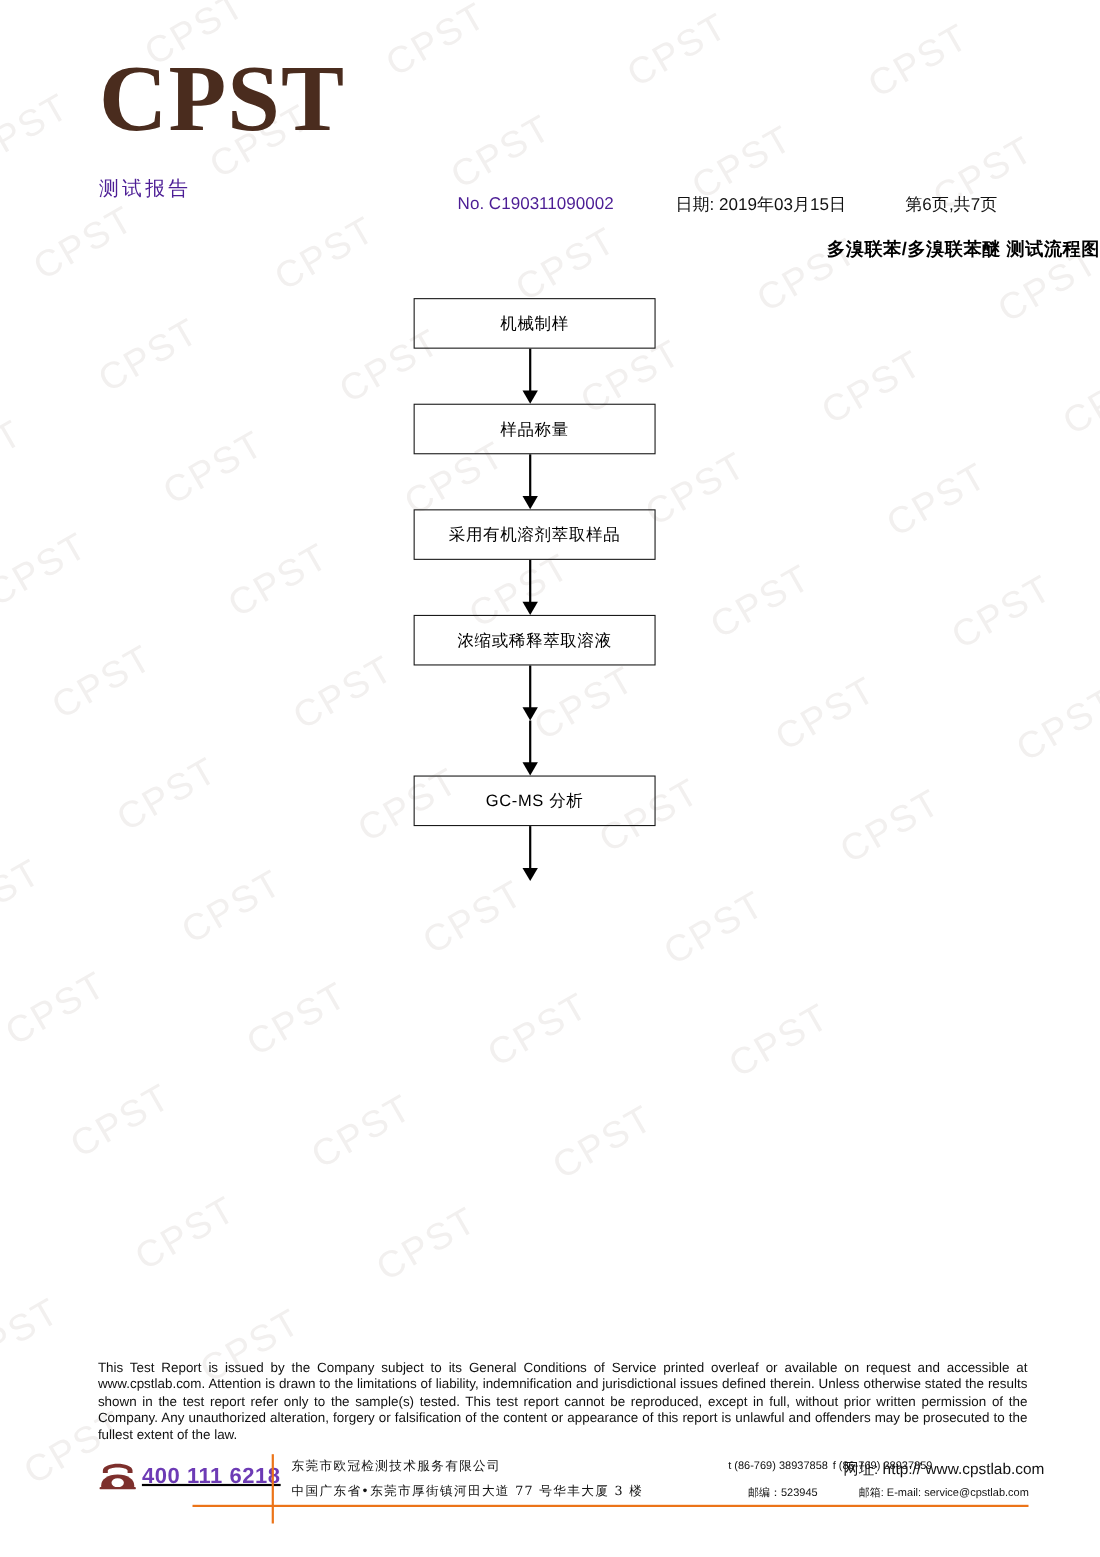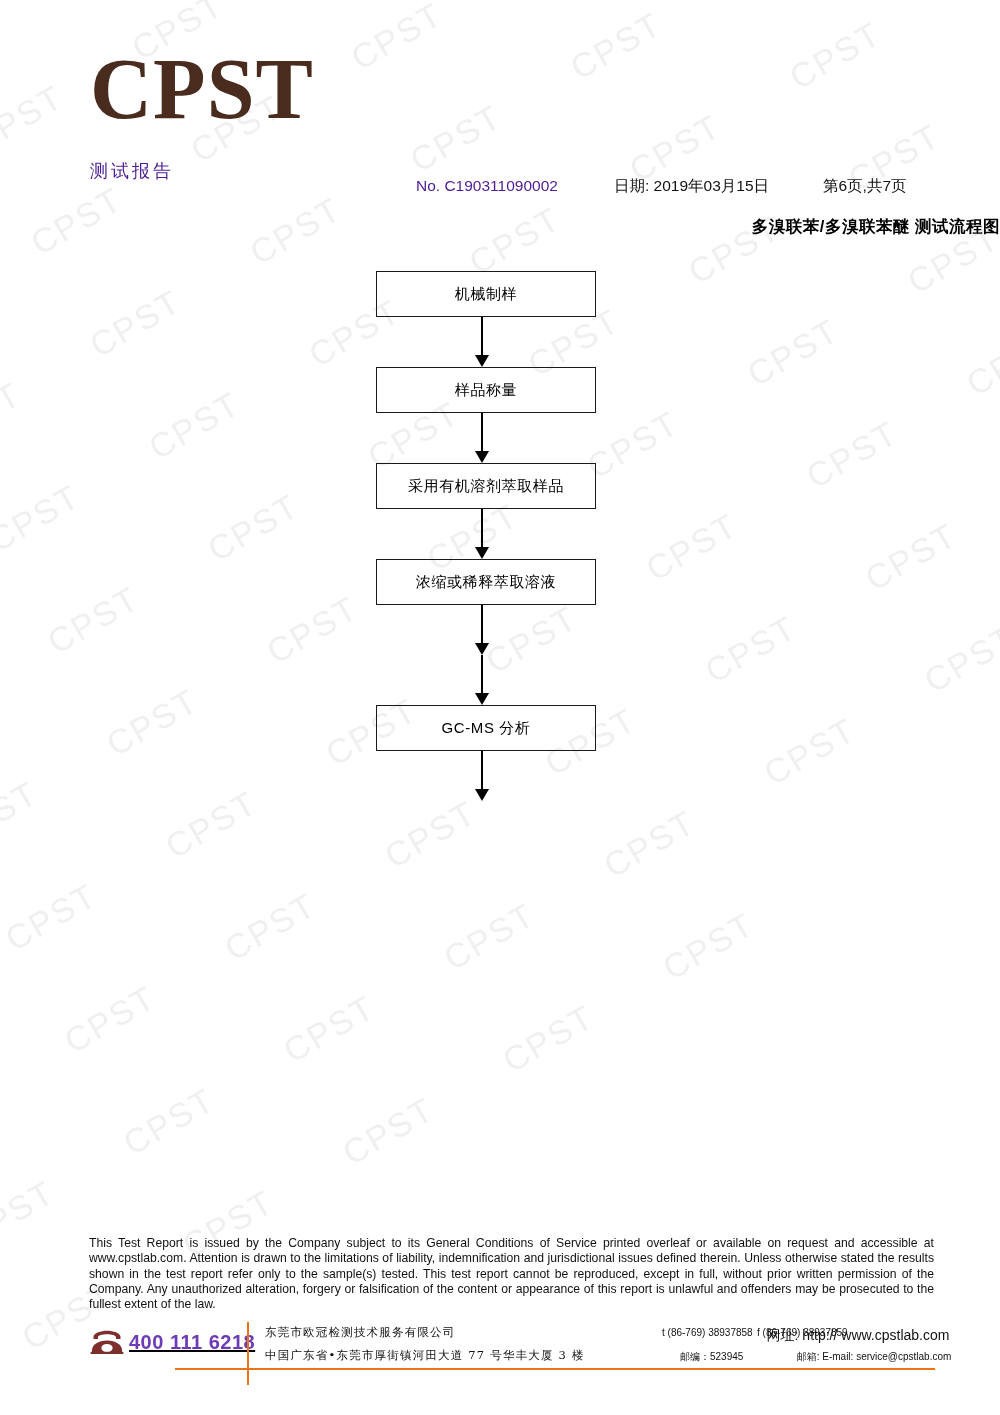--- a/index.html
+++ b/index.html
@@ -254,21 +254,20 @@
     transform: translateX(-50%);
   }
   .f-mail {
     position: absolute;
     left: 858px;
     top: 1350px;
     font-size: 10px;
     color: #111111;
     white-space: nowrap;
     transform: translateX(-50%);
-    margin-left: 16px;
   }
 </style>
 </head>
 <body>
 
 <div class="page">
 
   <div class="watermark-layer">
     <div class="wm-grid" id="wm-grid">
         <div class="wm">CPST</div>

